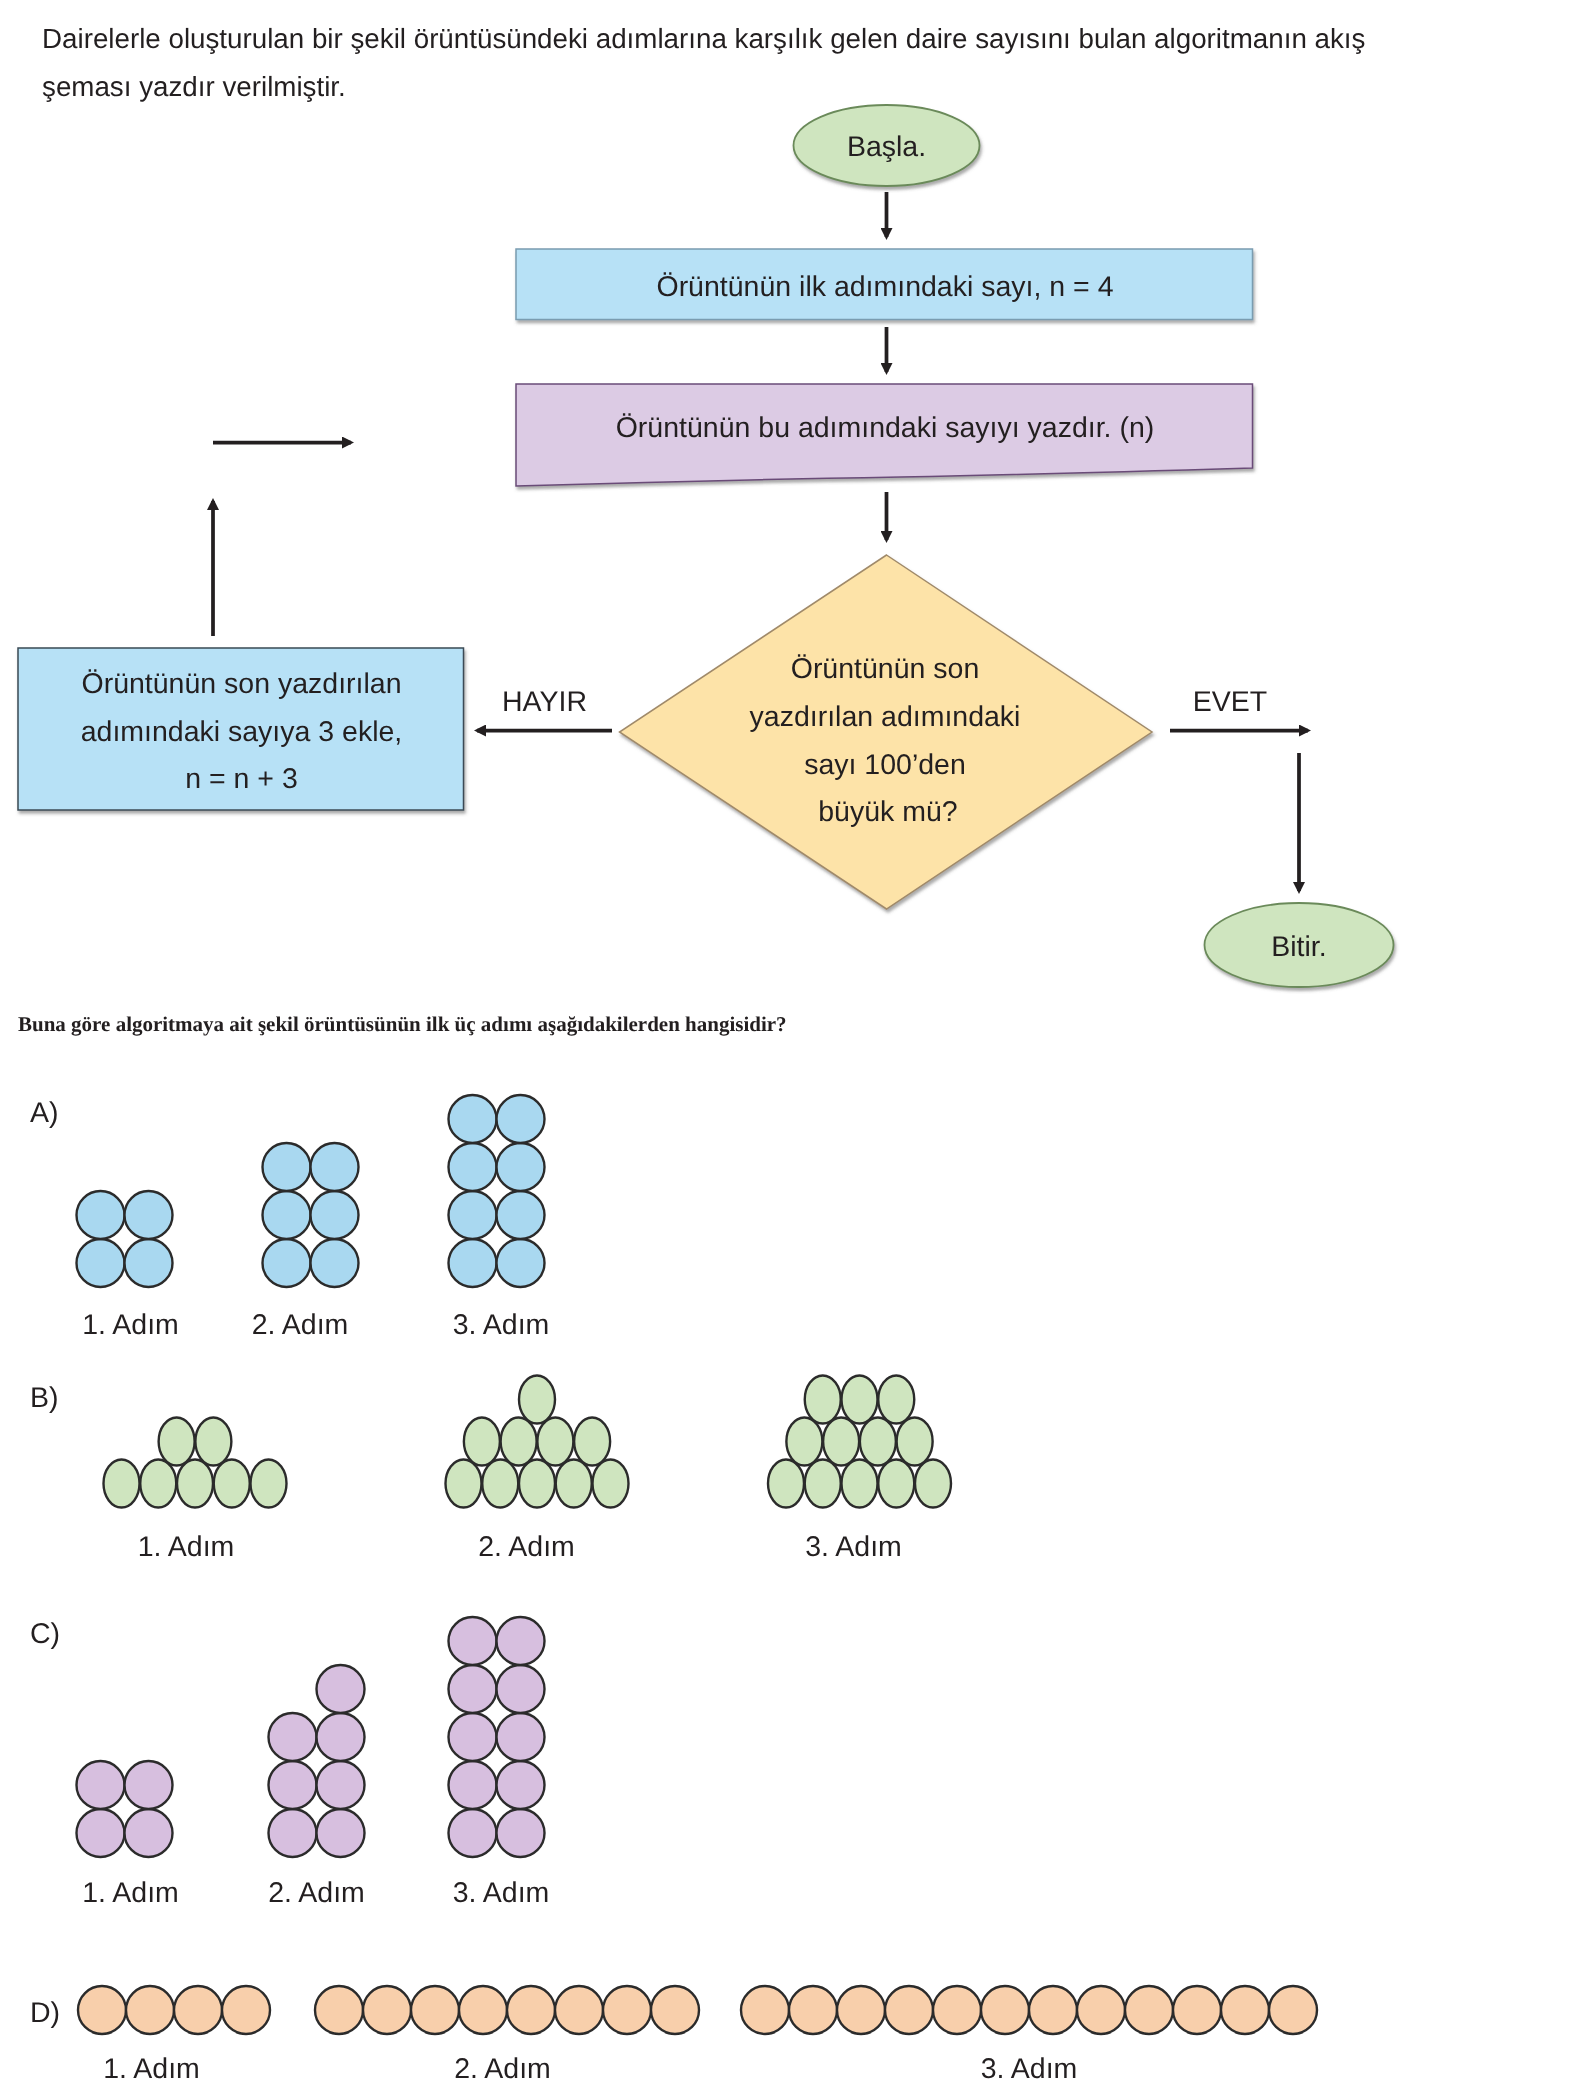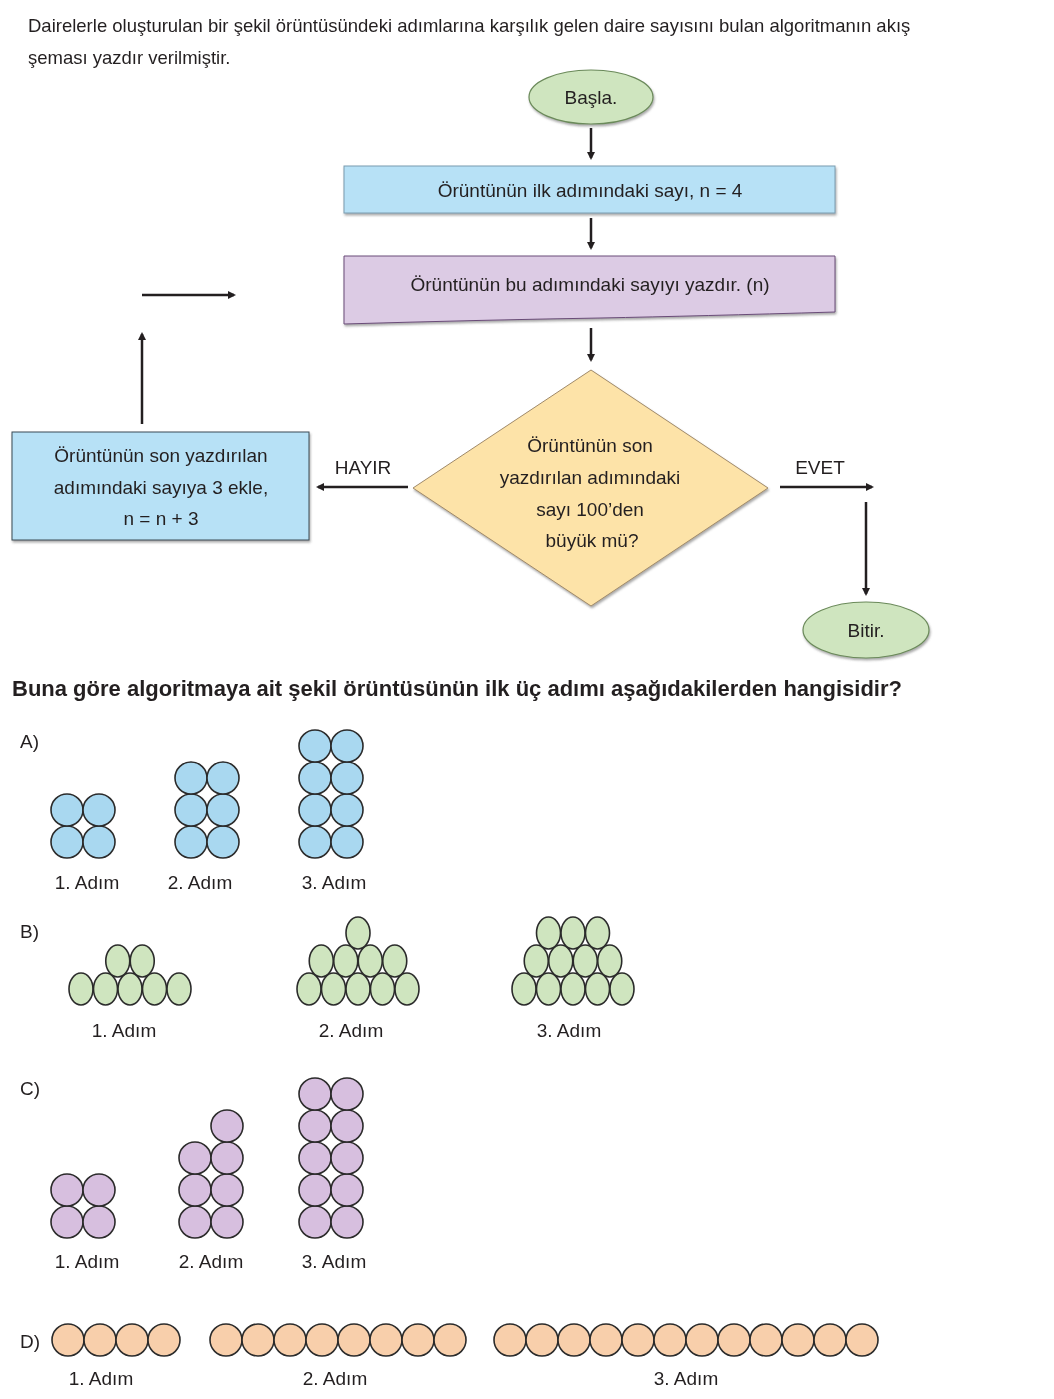--- a/index.html
+++ b/index.html
@@ -1,20 +1,20 @@
 <!DOCTYPE html>
 <html><head>
 <meta charset="utf-8">
 <style>
   html, body { margin: 0; padding: 0; background: #ffffff; }
   body { width: 1054px; height: 1399px; position: relative; overflow: hidden;
          font-family: "Liberation Sans", sans-serif; color: #231f20; }
   .abs { position: absolute; }
   .intro { left: 12px; top: 10px; width: 1040px; font-size: 18.5px; line-height: 32px; margin-left: 16px; }
-  .question { left: 12px; top: 676px; font-size: 22px; font-weight: bold; }
+  .question { left: 12px; top: 676px; font-size: 14px; font-weight: bold; font-family: Liberation Serif, serif; }
   svg text { font-family: "Liberation Sans", sans-serif; fill: #231f20; }
   .opt-letter { font-size: 19px; }
 </style>
 </head>
 <body>
 
 <div class="abs intro">
   <div>Dairelerle oluşturulan bir şekil örüntüsündeki adımlarına karşılık gelen daire sayısını bulan algoritmanın akış</div>
   <div>şeması yazdır verilmiştir.</div>
 </div>

